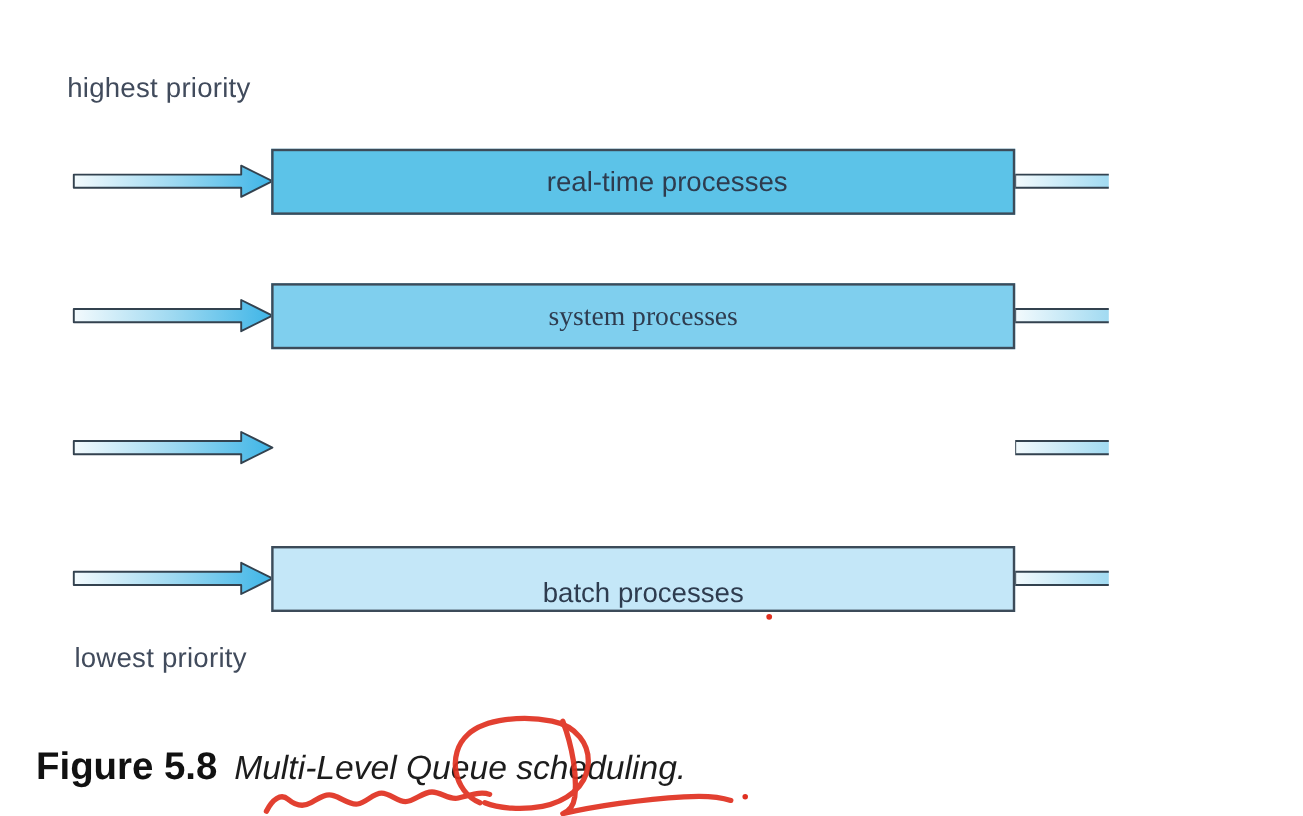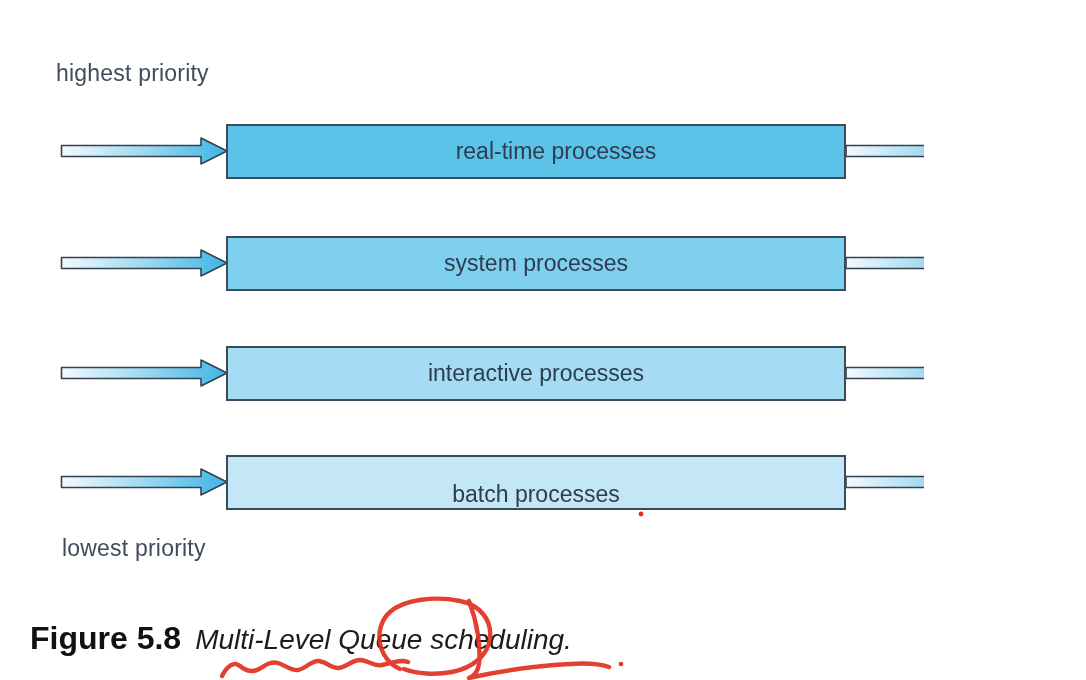--- a/index.html
+++ b/index.html
@@ -85,35 +85,32 @@
     </div>
     <svg class="arrow arrow-right" width="164" height="30" viewBox="0 0 164 30">
       <path d="M0,9.5 L132,9.5 L132,2 L162,15 L132,28 L132,20.5 L0,20.5 Z" fill="url(#arrowGrad)" stroke-width="1.6" stroke-linejoin="round" stroke="#33424f"></path>
     </svg>
   </div>
 
   <div class="queue-row" style="top:236px">
     <svg class="arrow arrow-left" width="169" height="30" viewBox="0 0 169 30">
       <path d="M1.5,9.5 L141,9.5 L141,2 L167,15 L141,28 L141,20.5 L1.5,20.5 Z" fill="url(#arrowGrad)" stroke-width="1.6" stroke-linejoin="round" stroke="#33424f"></path>
     </svg>
-    <div class="queue-box" style="background-color: rgb(127, 207, 238);">
+    <div class="queue-box" style="background-color: rgb(127, 207, 238); font-family: Liberation Serif, serif;">
       <span>system processes</span>
     </div>
     <svg class="arrow arrow-right" width="164" height="30" viewBox="0 0 164 30">
       <path d="M0,9.5 L132,9.5 L132,2 L162,15 L132,28 L132,20.5 L0,20.5 Z" fill="url(#arrowGrad)" stroke-width="1.6" stroke-linejoin="round" stroke="#33424f"></path>
     </svg>
   </div>
 
   <div class="queue-row" style="top:346px">
     <svg class="arrow arrow-left" width="169" height="30" viewBox="0 0 169 30">
       <path d="M1.5,9.5 L141,9.5 L141,2 L167,15 L141,28 L141,20.5 L1.5,20.5 Z" fill="url(#arrowGrad)" stroke-width="1.6" stroke-linejoin="round" stroke="#33424f"></path>
     </svg>
-    <div class="queue-box" style="background-color: rgb(166, 220, 243);">
-      <span>interactive processes</span>
-    </div>
     <svg class="arrow arrow-right" width="164" height="30" viewBox="0 0 164 30">
       <path d="M0,9.5 L132,9.5 L132,2 L162,15 L132,28 L132,20.5 L0,20.5 Z" fill="url(#arrowGrad)" stroke-width="1.6" stroke-linejoin="round" stroke="#33424f"></path>
     </svg>
   </div>
 
   <div class="queue-row" style="top:455px">
     <svg class="arrow arrow-left" width="169" height="30" viewBox="0 0 169 30">
       <path d="M1.5,9.5 L141,9.5 L141,2 L167,15 L141,28 L141,20.5 L1.5,20.5 Z" fill="url(#arrowGrad)" stroke-width="1.6" stroke-linejoin="round" stroke="#33424f"></path>
     </svg>
     <div class="queue-box" style="background-color: rgb(196, 231, 248); align-items: flex-end;">

